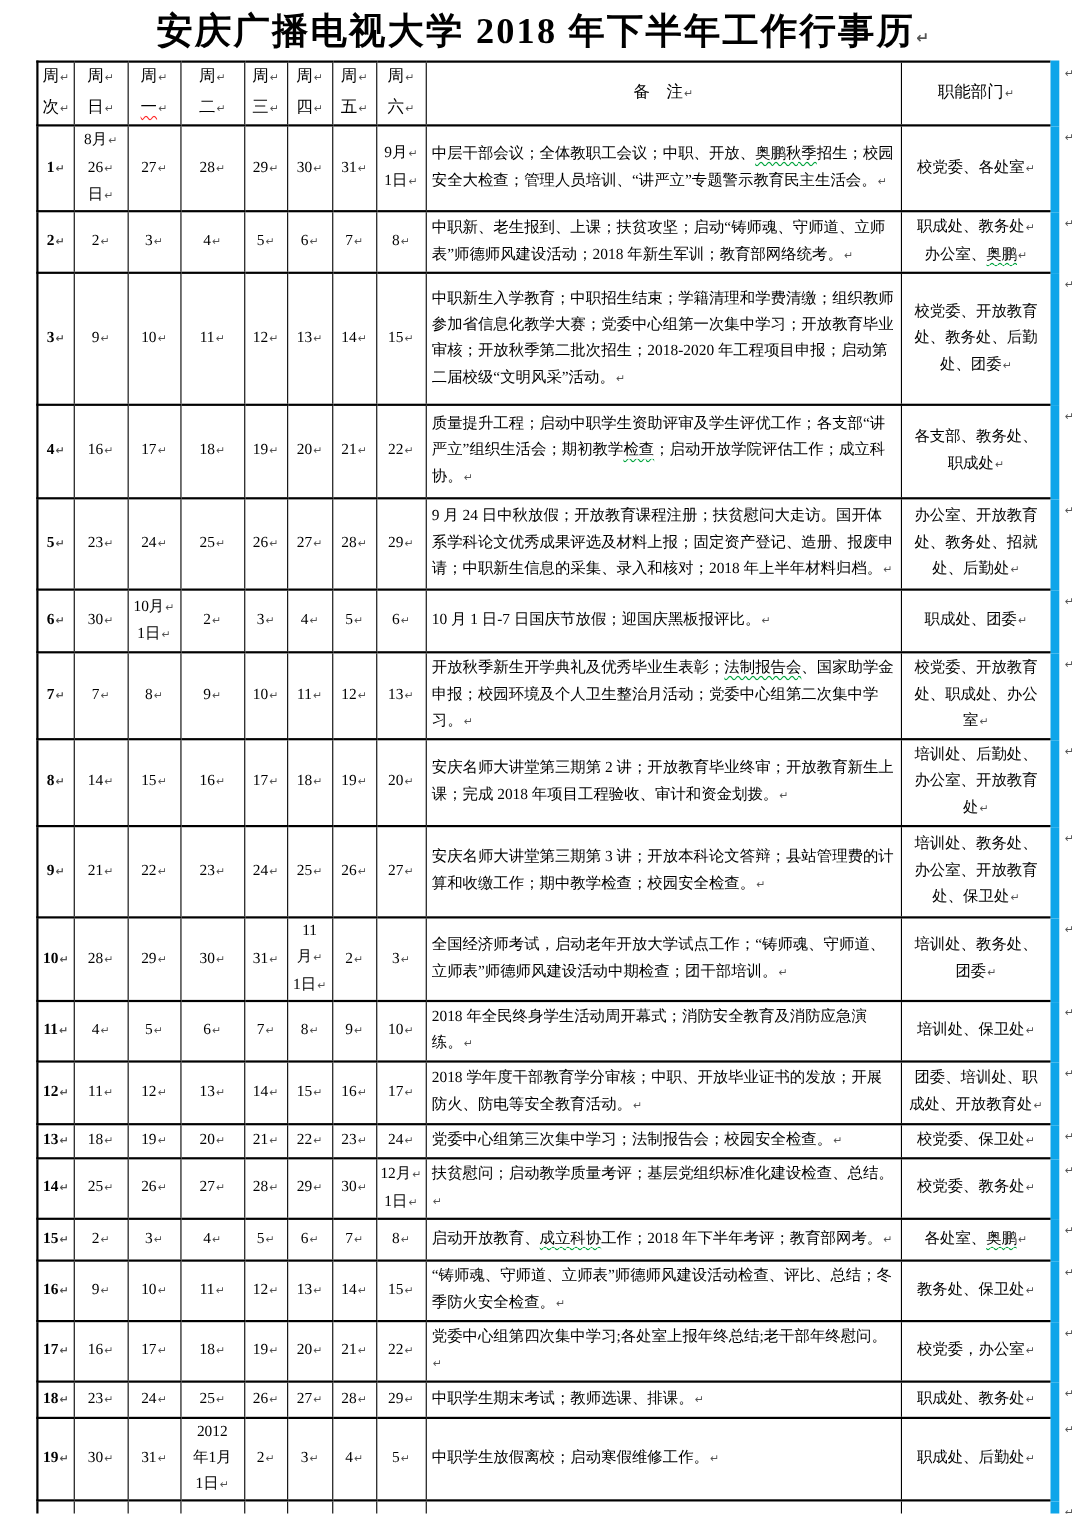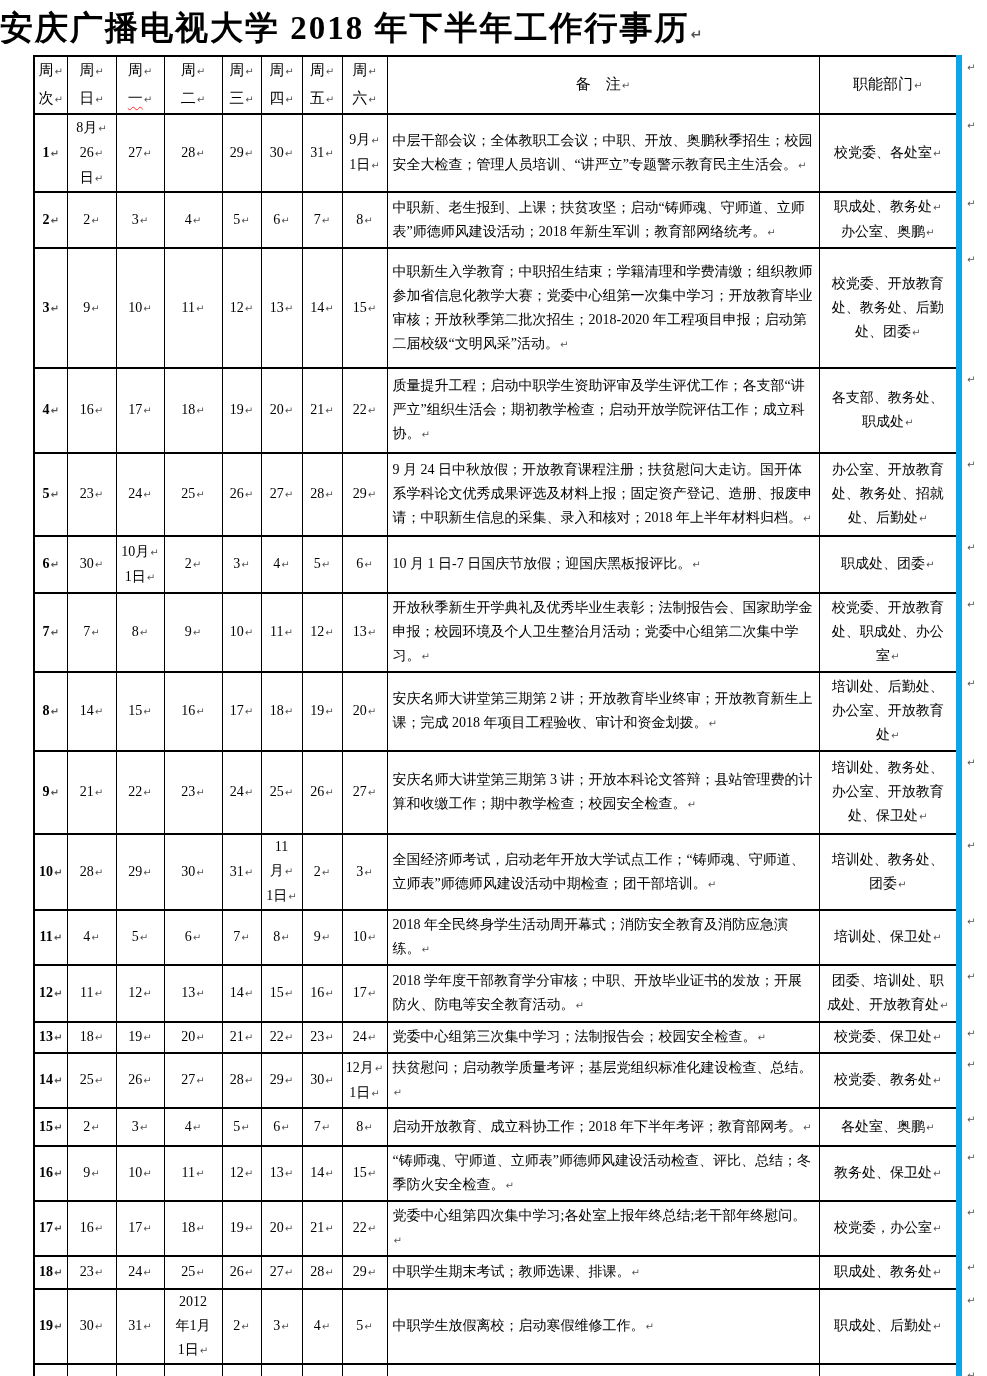--- a/index.html
+++ b/index.html
@@ -2,21 +2,21 @@
 <html><head>
 <meta charset="utf-8">
 <style>
   html,body{margin:0;padding:0;background:#ffffff;}
   body{
     width:987px;height:1376px;overflow:hidden;
     font-family:"Liberation Serif","DejaVu Serif",serif;
     color:#000;
   }
   .title{
-    text-align:left;
+    text-align:center;
     font-size:33px;
     font-weight:bold;
     letter-spacing:2px;
     padding-top:6px;
     height:49px;
     white-space:nowrap;
   }
   table.cal{
     border-collapse:collapse;
     table-layout:fixed;
@@ -29,21 +29,21 @@
     border-left:1px solid #000;
     border-right:1px solid #000;
     border-top:2px solid #000;
     border-bottom:2px solid #000;
     vertical-align:middle;
     text-align:center;
     font-size:14px;
     line-height:24px;
   }
   .c-first{border-left:2px solid #000;}
-  .c-last{border-right:6px solid #0ea5e9;margin-top:12px;}
+  .c-last{border-right:8px solid #0ea5e9;margin-top:12px;}
   .hdr{font-size:15px;line-height:26px;}
   .week{font-weight:bold;}
   .remark{
     text-align:left;
     padding:2px 5px;
     line-height:24px;
   }
   .dept{
     padding:2px 6px;
     line-height:24px;
@@ -57,20 +57,21 @@
   }
   .pm{
     font-family:"DejaVu Sans","Liberation Sans",sans-serif;
     font-size:10px;
     color:#555;
     margin-left:1px;
     letter-spacing:0;
   }
   .title .pm{font-size:14px;}
   .sq-green{
+    text-decoration:underline;
     text-decoration-style:wavy;
     text-decoration-color:#00a33c;
     text-decoration-thickness:1px;
     text-underline-offset:3px;
   }
   .sq-red{
     text-decoration:underline;
     text-decoration-style:wavy;
     text-decoration-color:#ff2a2a;
     text-decoration-thickness:1px;

